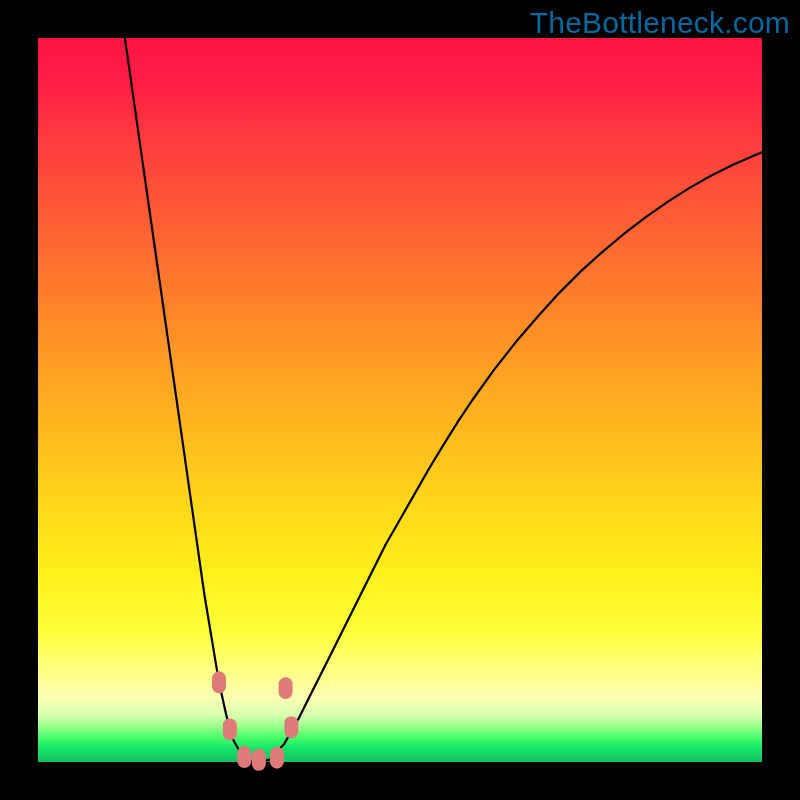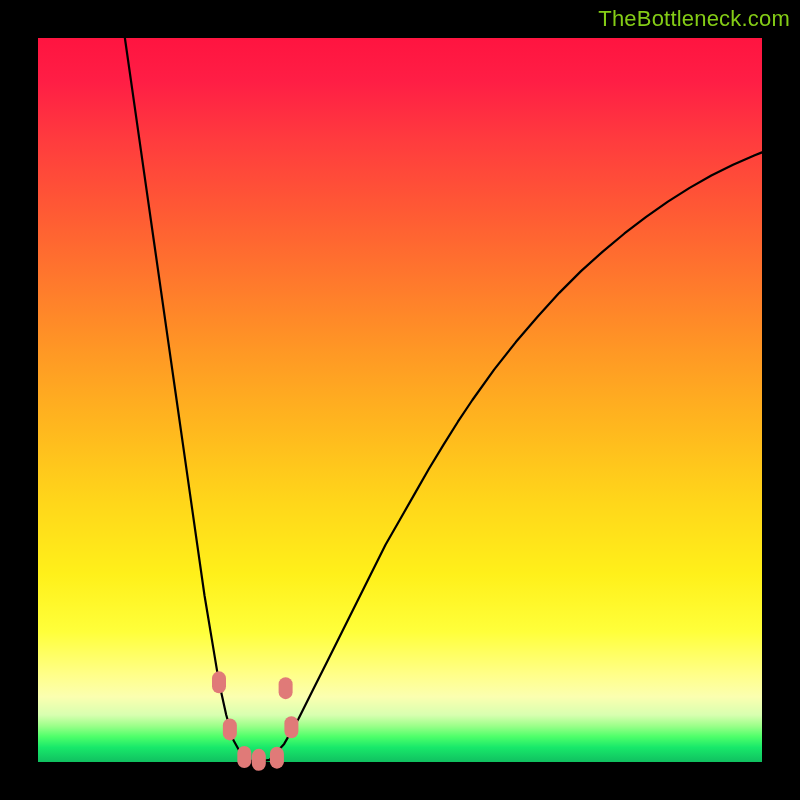--- a/index.html
+++ b/index.html
@@ -42,22 +42,22 @@
       #9cff8a 95%,
       #4eff6a 96.5%,
       #18e86a 98%,
       #10c060 100%
     );
   }
   .watermark {
     position: absolute;
     top: 6px;
     right: 10px;
-    color: #84cc16;
-    font-size: 22px;
+    color: #0369a1;
+    font-size: 30px;
     font-weight: 400;
     letter-spacing: 0.2px;
     user-select: none;
   }
   svg.overlay {
     position: absolute;
     left: 0;
     top: 0;
     width: 724px;
     height: 724px;

